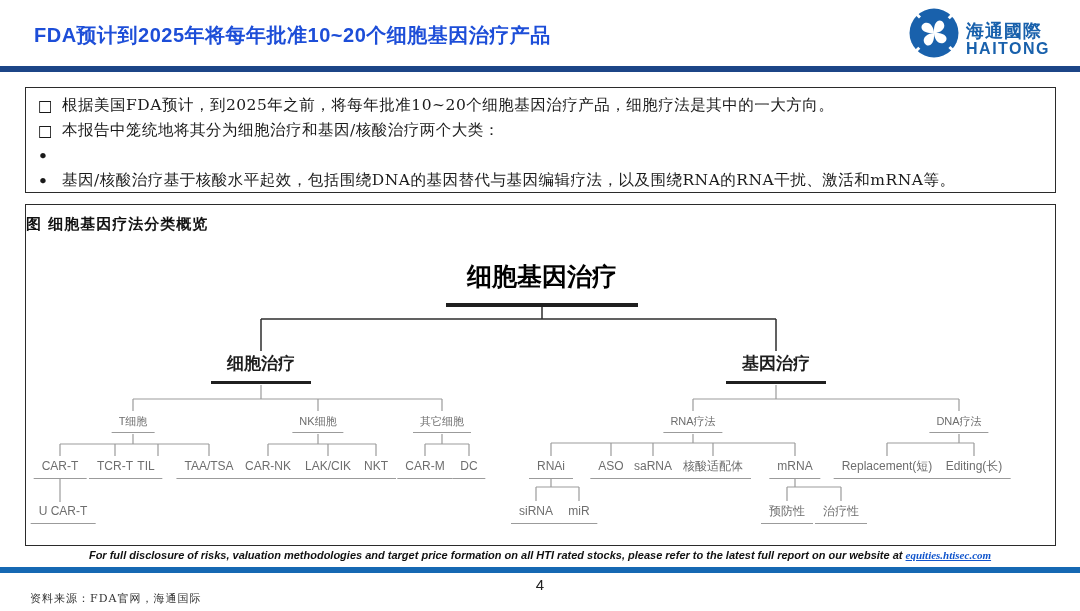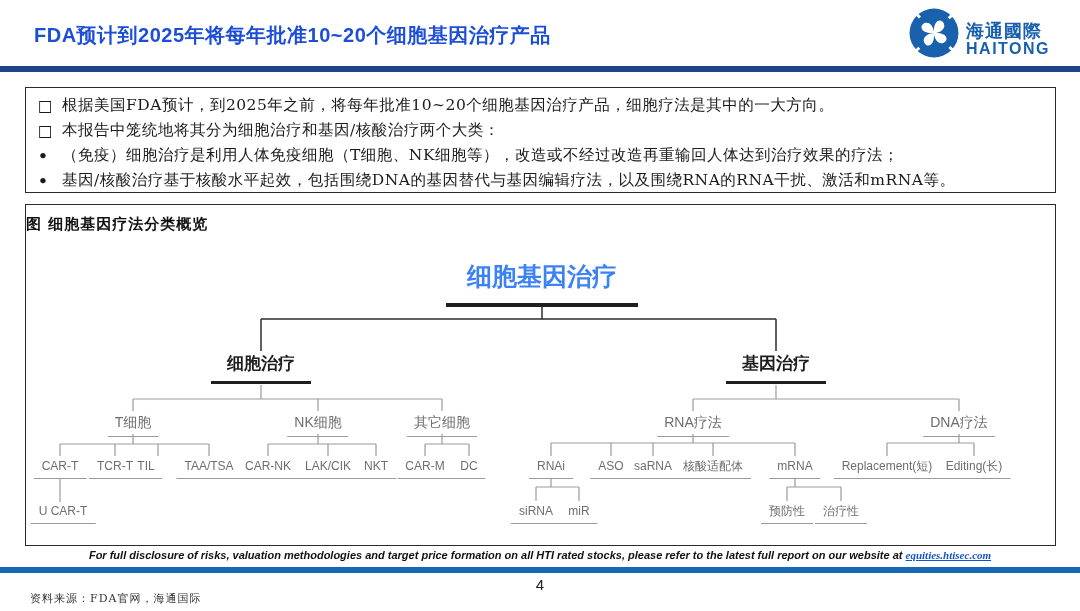--- a/index.html
+++ b/index.html
@@ -32,29 +32,29 @@
     border:1.5px solid #2b2b2b;box-sizing:border-box;
   }
   .diagram-caption{
     position:absolute;left:0;top:10px;width:100%;text-align:left;
     font-family:"DejaVu Serif","Liberation Serif",serif;
     font-weight:bold;font-size:15px;color:#111;letter-spacing:1px;
   }
   .tree-svg{position:absolute;left:0;top:0;}
   .node{position:absolute;transform:translateX(-50%);white-space:nowrap;text-align:center;}
   .node.l0{
-    font-size:25px;font-weight:bold;color:#3b82f6;line-height:1.2;
+    font-size:25px;font-weight:bold;color:#000000;line-height:1.2;
     padding:0 21px 12px 21px;border-bottom:4px solid #1f1f1f;
   }
   .node.l1{
     font-size:17px;font-weight:bold;color:#1d1d1d;line-height:1.25;
     padding:0 16px 7px 16px;border-bottom:3px solid #1f1f1f;
   }
   .node.l2{
-    font-size:14px;color:#6e6e6e;line-height:1.28;
+    font-size:11px;color:#6e6e6e;line-height:1.28;
     padding:0 7px 4px 7px;border-bottom:1px solid #9b9b9b;
   }
   .node.l3,.node.l4{
     font-size:12px;color:#6e6e6e;line-height:1.25;
     padding:0 8px 4px 8px;border-bottom:1px solid #9b9b9b;
   }
   
   .disclosure{
     position:absolute;left:0;top:549px;width:100%;text-align:center;
     font-size:11px;font-weight:bold;font-style:italic;color:#111;white-space:nowrap;
@@ -106,21 +106,20 @@
   <div class="s-row">
     <span class="s-marker">□</span>
     <span>根据美国FDA预计，到2025年之前，将每年批准10~20个细胞基因治疗产品，细胞疗法是其中的一大方向。</span>
   </div>
   <div class="s-row">
     <span class="s-marker">□</span>
     <span>本报告中笼统地将其分为细胞治疗和基因/核酸治疗两个大类：</span>
   </div>
   <div class="s-row">
     <span class="s-marker">•</span>
-    <span>（免疫）细胞治疗是利用人体免疫细胞（T细胞、NK细胞等），改造或不经过改造再重输回人体达到治疗效果的疗法；</span>
   </div>
   <div class="s-row">
     <span class="s-marker">•</span>
     <span>基因/核酸治疗基于核酸水平起效，包括围绕DNA的基因替代与基因编辑疗法，以及围绕RNA的RNA干扰、激活和mRNA等。</span>
   </div>
 </div>
 
 <div class="diagram-box">
   <div class="diagram-caption">图 细胞基因疗法分类概览</div>
 

